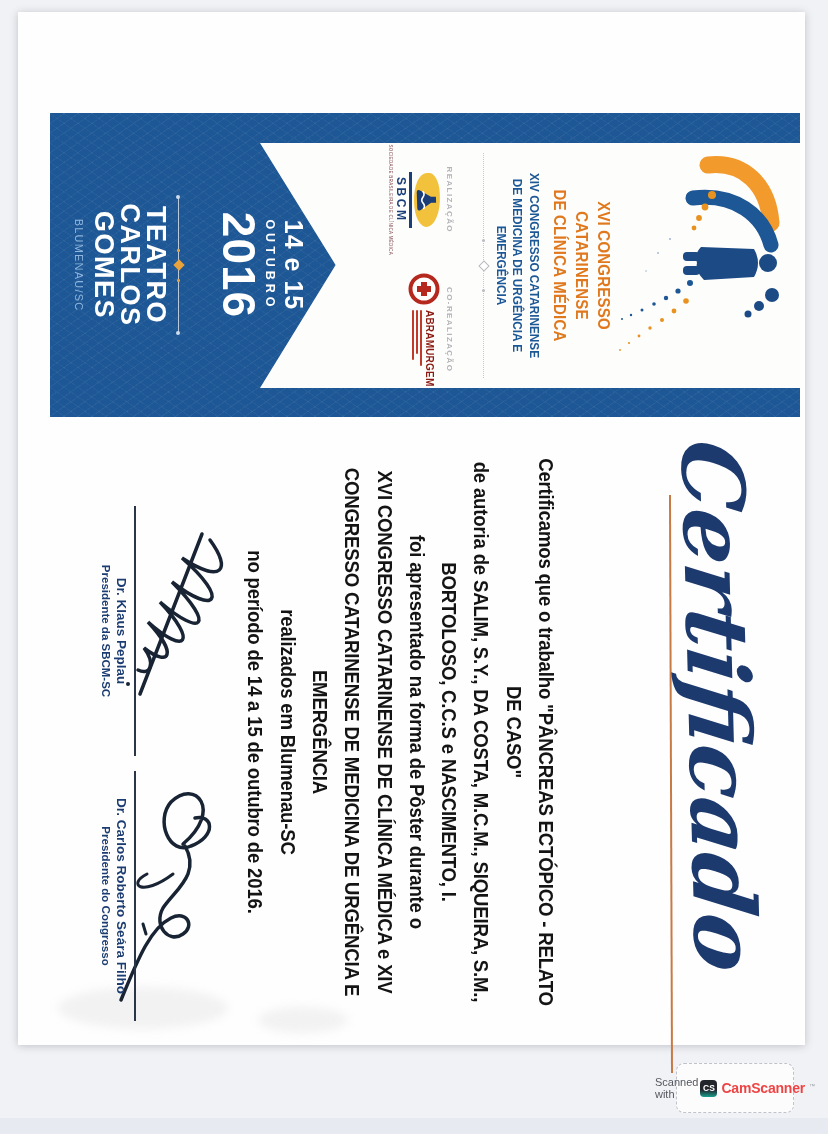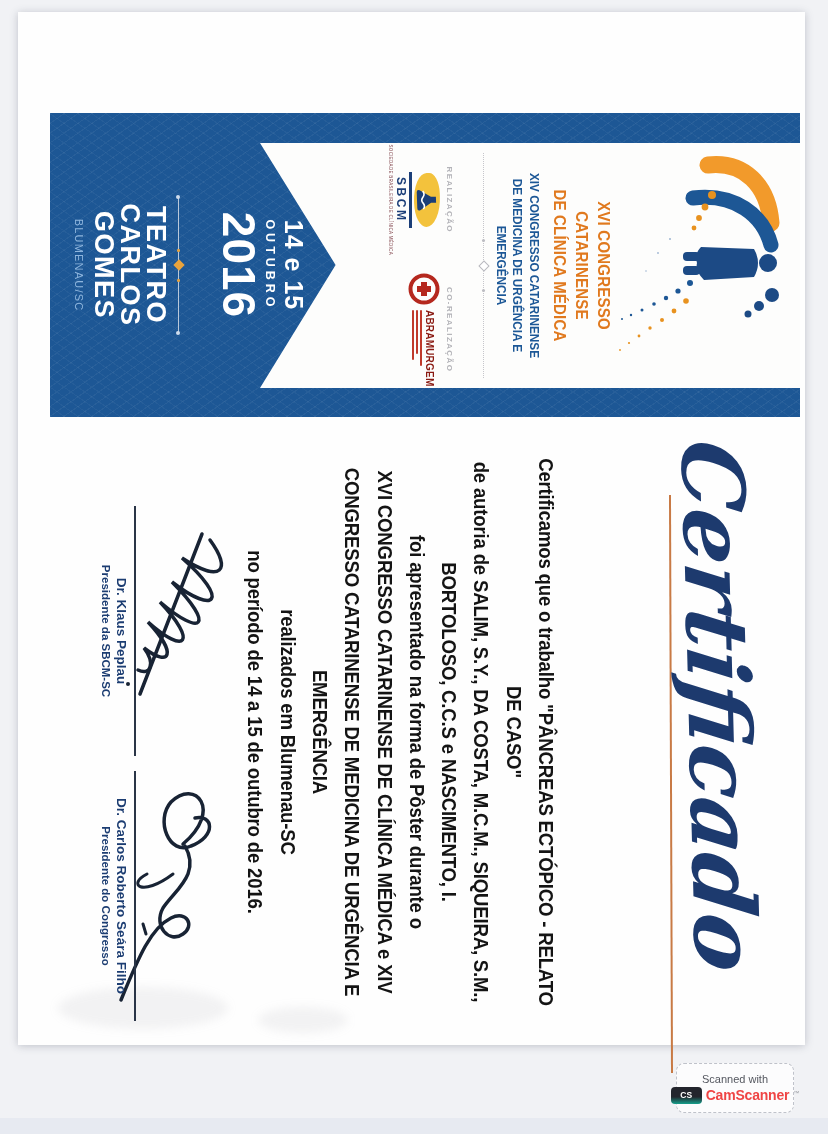--- a/index.html
+++ b/index.html
@@ -76,25 +76,25 @@
   .sig-2 { left:754px; top:560px; }
   .sig-ink { position:absolute; pointer-events:none; }
   .sig-1 .sig-ink { left:25px; top:5px; }
   .sig-2 .sig-ink { left:8px; top:10px; }
   .sig-line { position:absolute; left:5px; top:109px; width:250px; height:2px; background:#2a3547; }
   .sig-name { position:absolute; left:0; top:116px; width:260px; font-size:13.5px; font-weight:bold; }
   .sig-role { position:absolute; left:0; top:133px; width:260px; font-size:11.5px; font-weight:bold; }
 
   
   .cs-badge { position:absolute; left:676px; top:1063px; width:118px; height:50px; background:#fcfcfd;
-              border:1px dashed #bfc2ca; border-radius:8px; display:flex; flex-direction:column;
+              border:1px dashed #bfc2ca; border-radius:8px; display:flex; flex-direction:row;
               align-items:center; justify-content:center; gap:2px; }
   .cs-top { font-size:11px; color:#54575f; }
   .cs-row { display:flex; align-items:center; gap:4px; }
-  .cs-icon { width:31px; height:17px; border-radius:4px; color:#fff; font-size:8.5px; font-weight:bold;
+  .cs-icon { width:17px; height:17px; border-radius:4px; color:#fff; font-size:8.5px; font-weight:bold;
              display:flex; align-items:center; justify-content:center;
              background:linear-gradient(180deg,#23252d 0%, #23252d 58%, #16a08c 100%); }
   .cs-brand { font-size:14px; font-weight:bold; color:#ef4444; letter-spacing:-.2px; }
   .cs-tm { font-size:6px; color:#9a9da3; align-self:flex-start; margin-top:3px; }
 </style>
 </head>
 <body>
 
 <div class="page">
 

